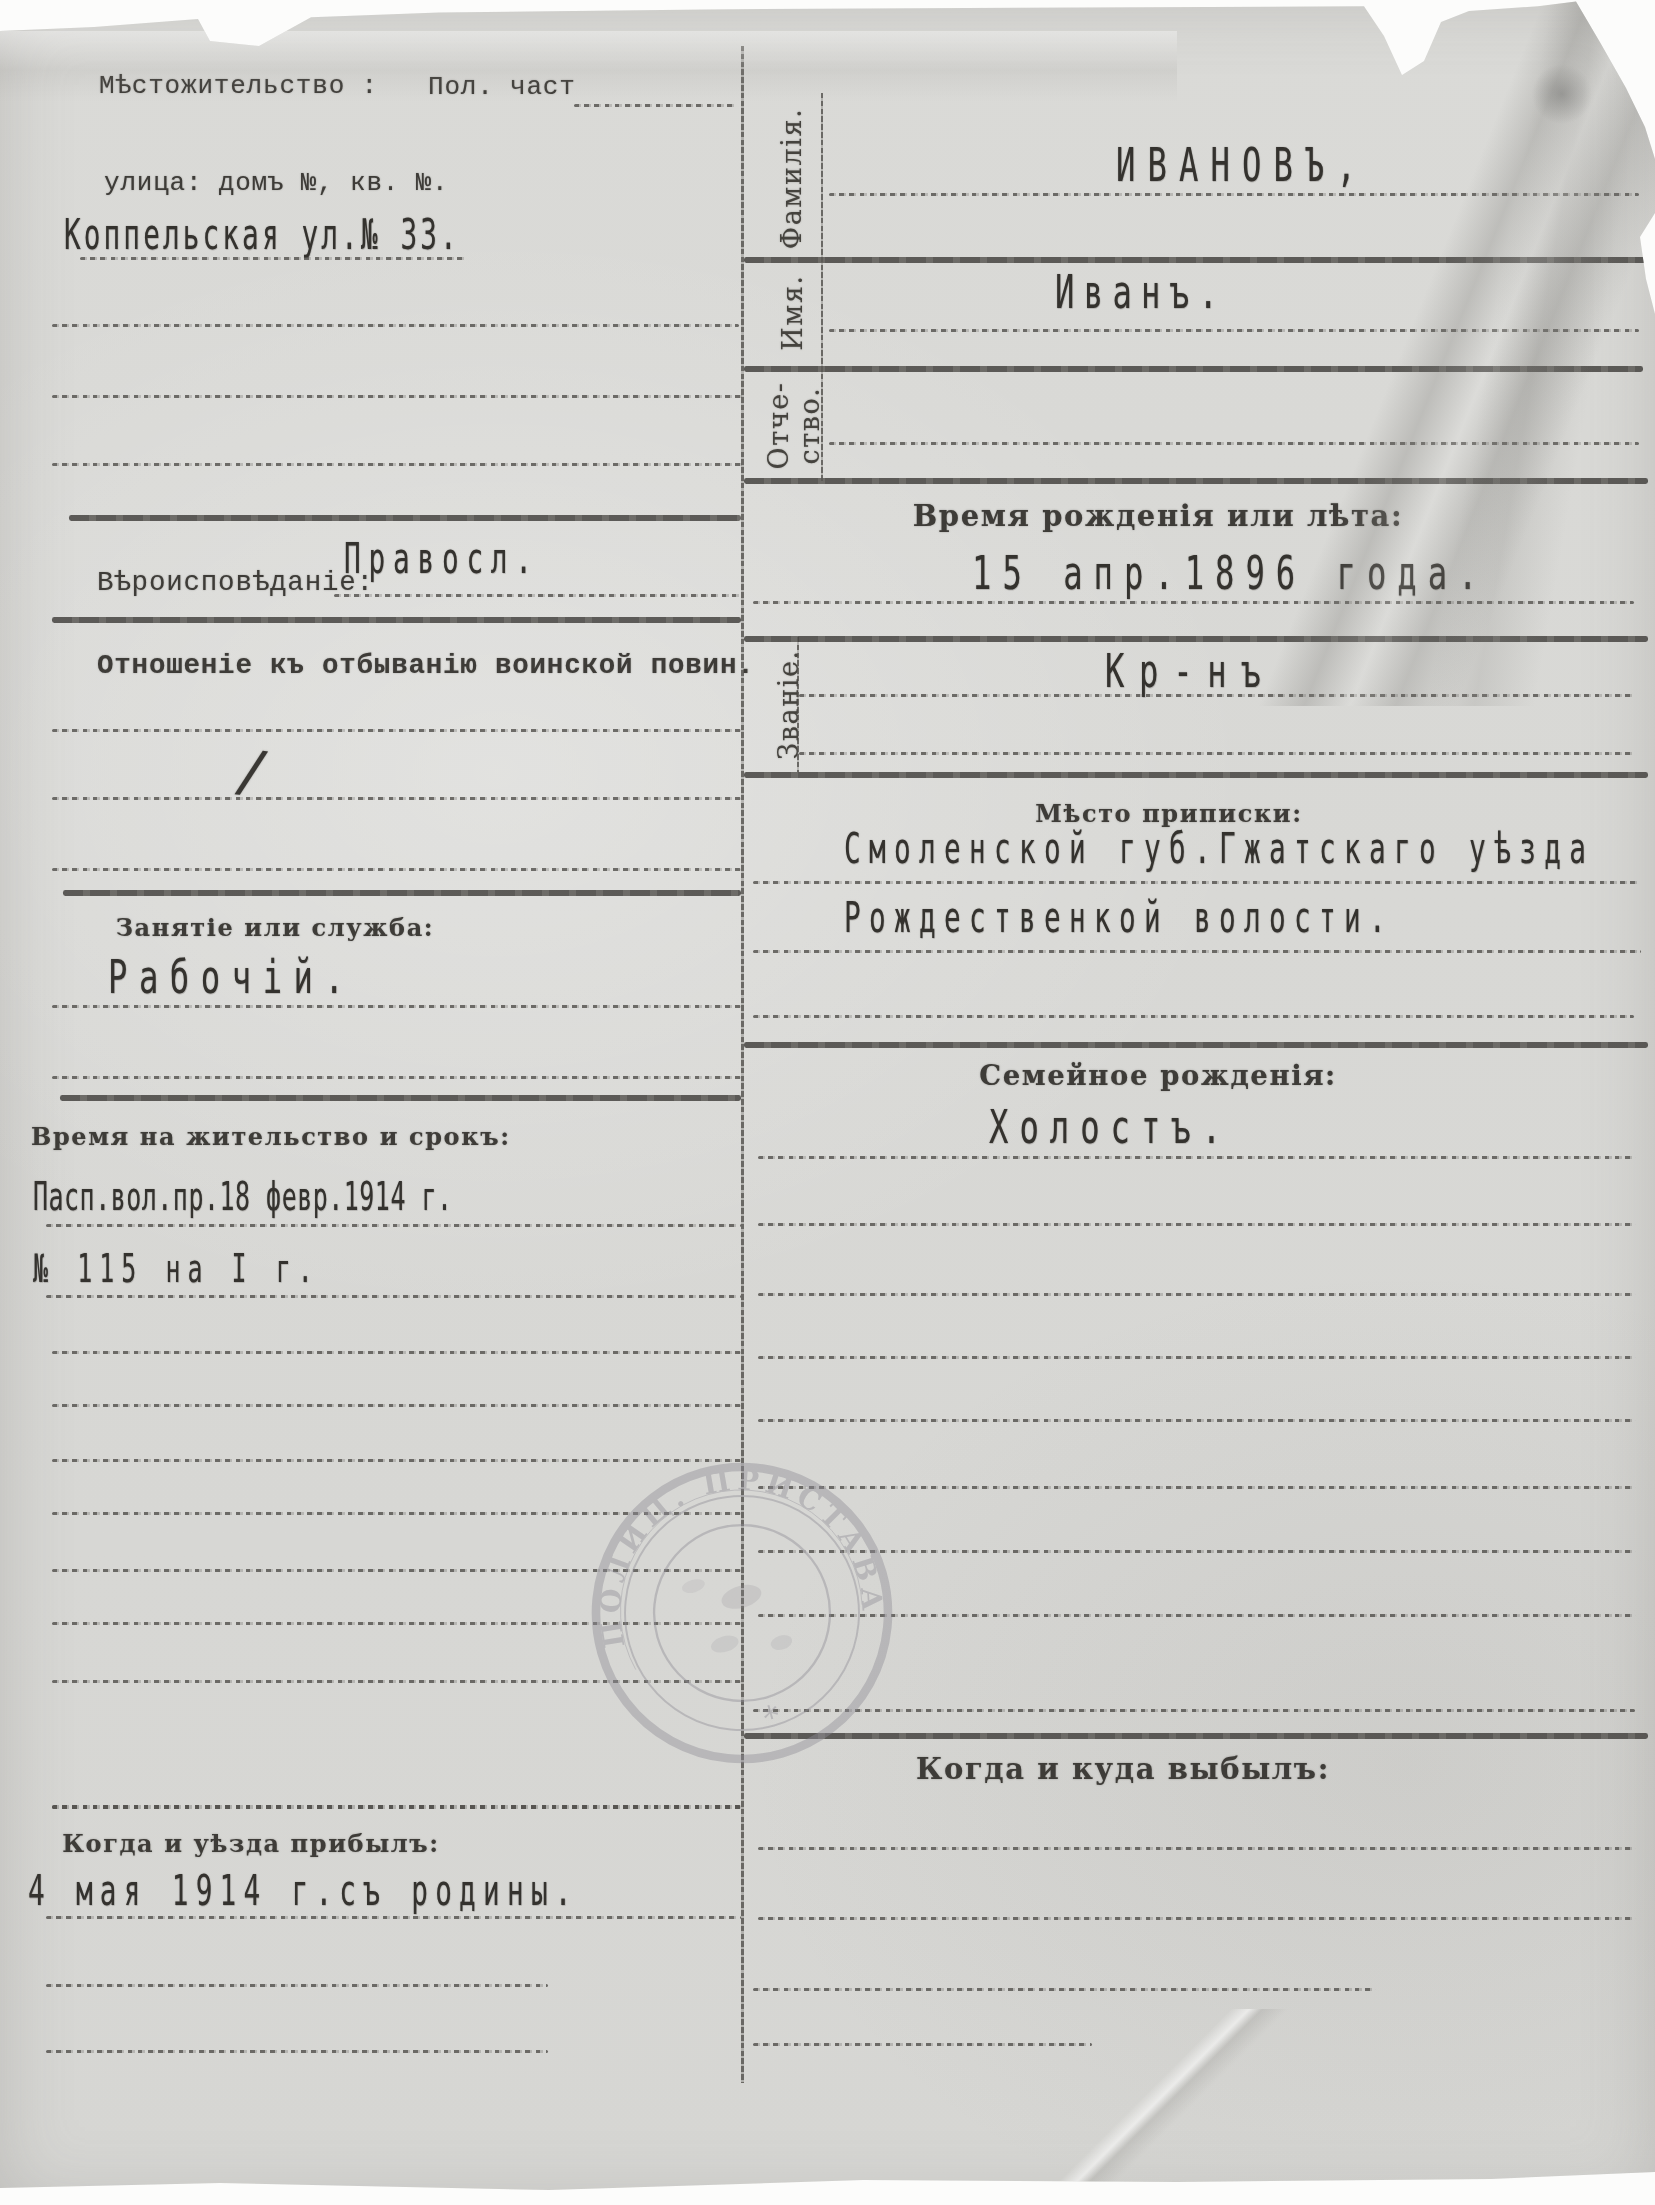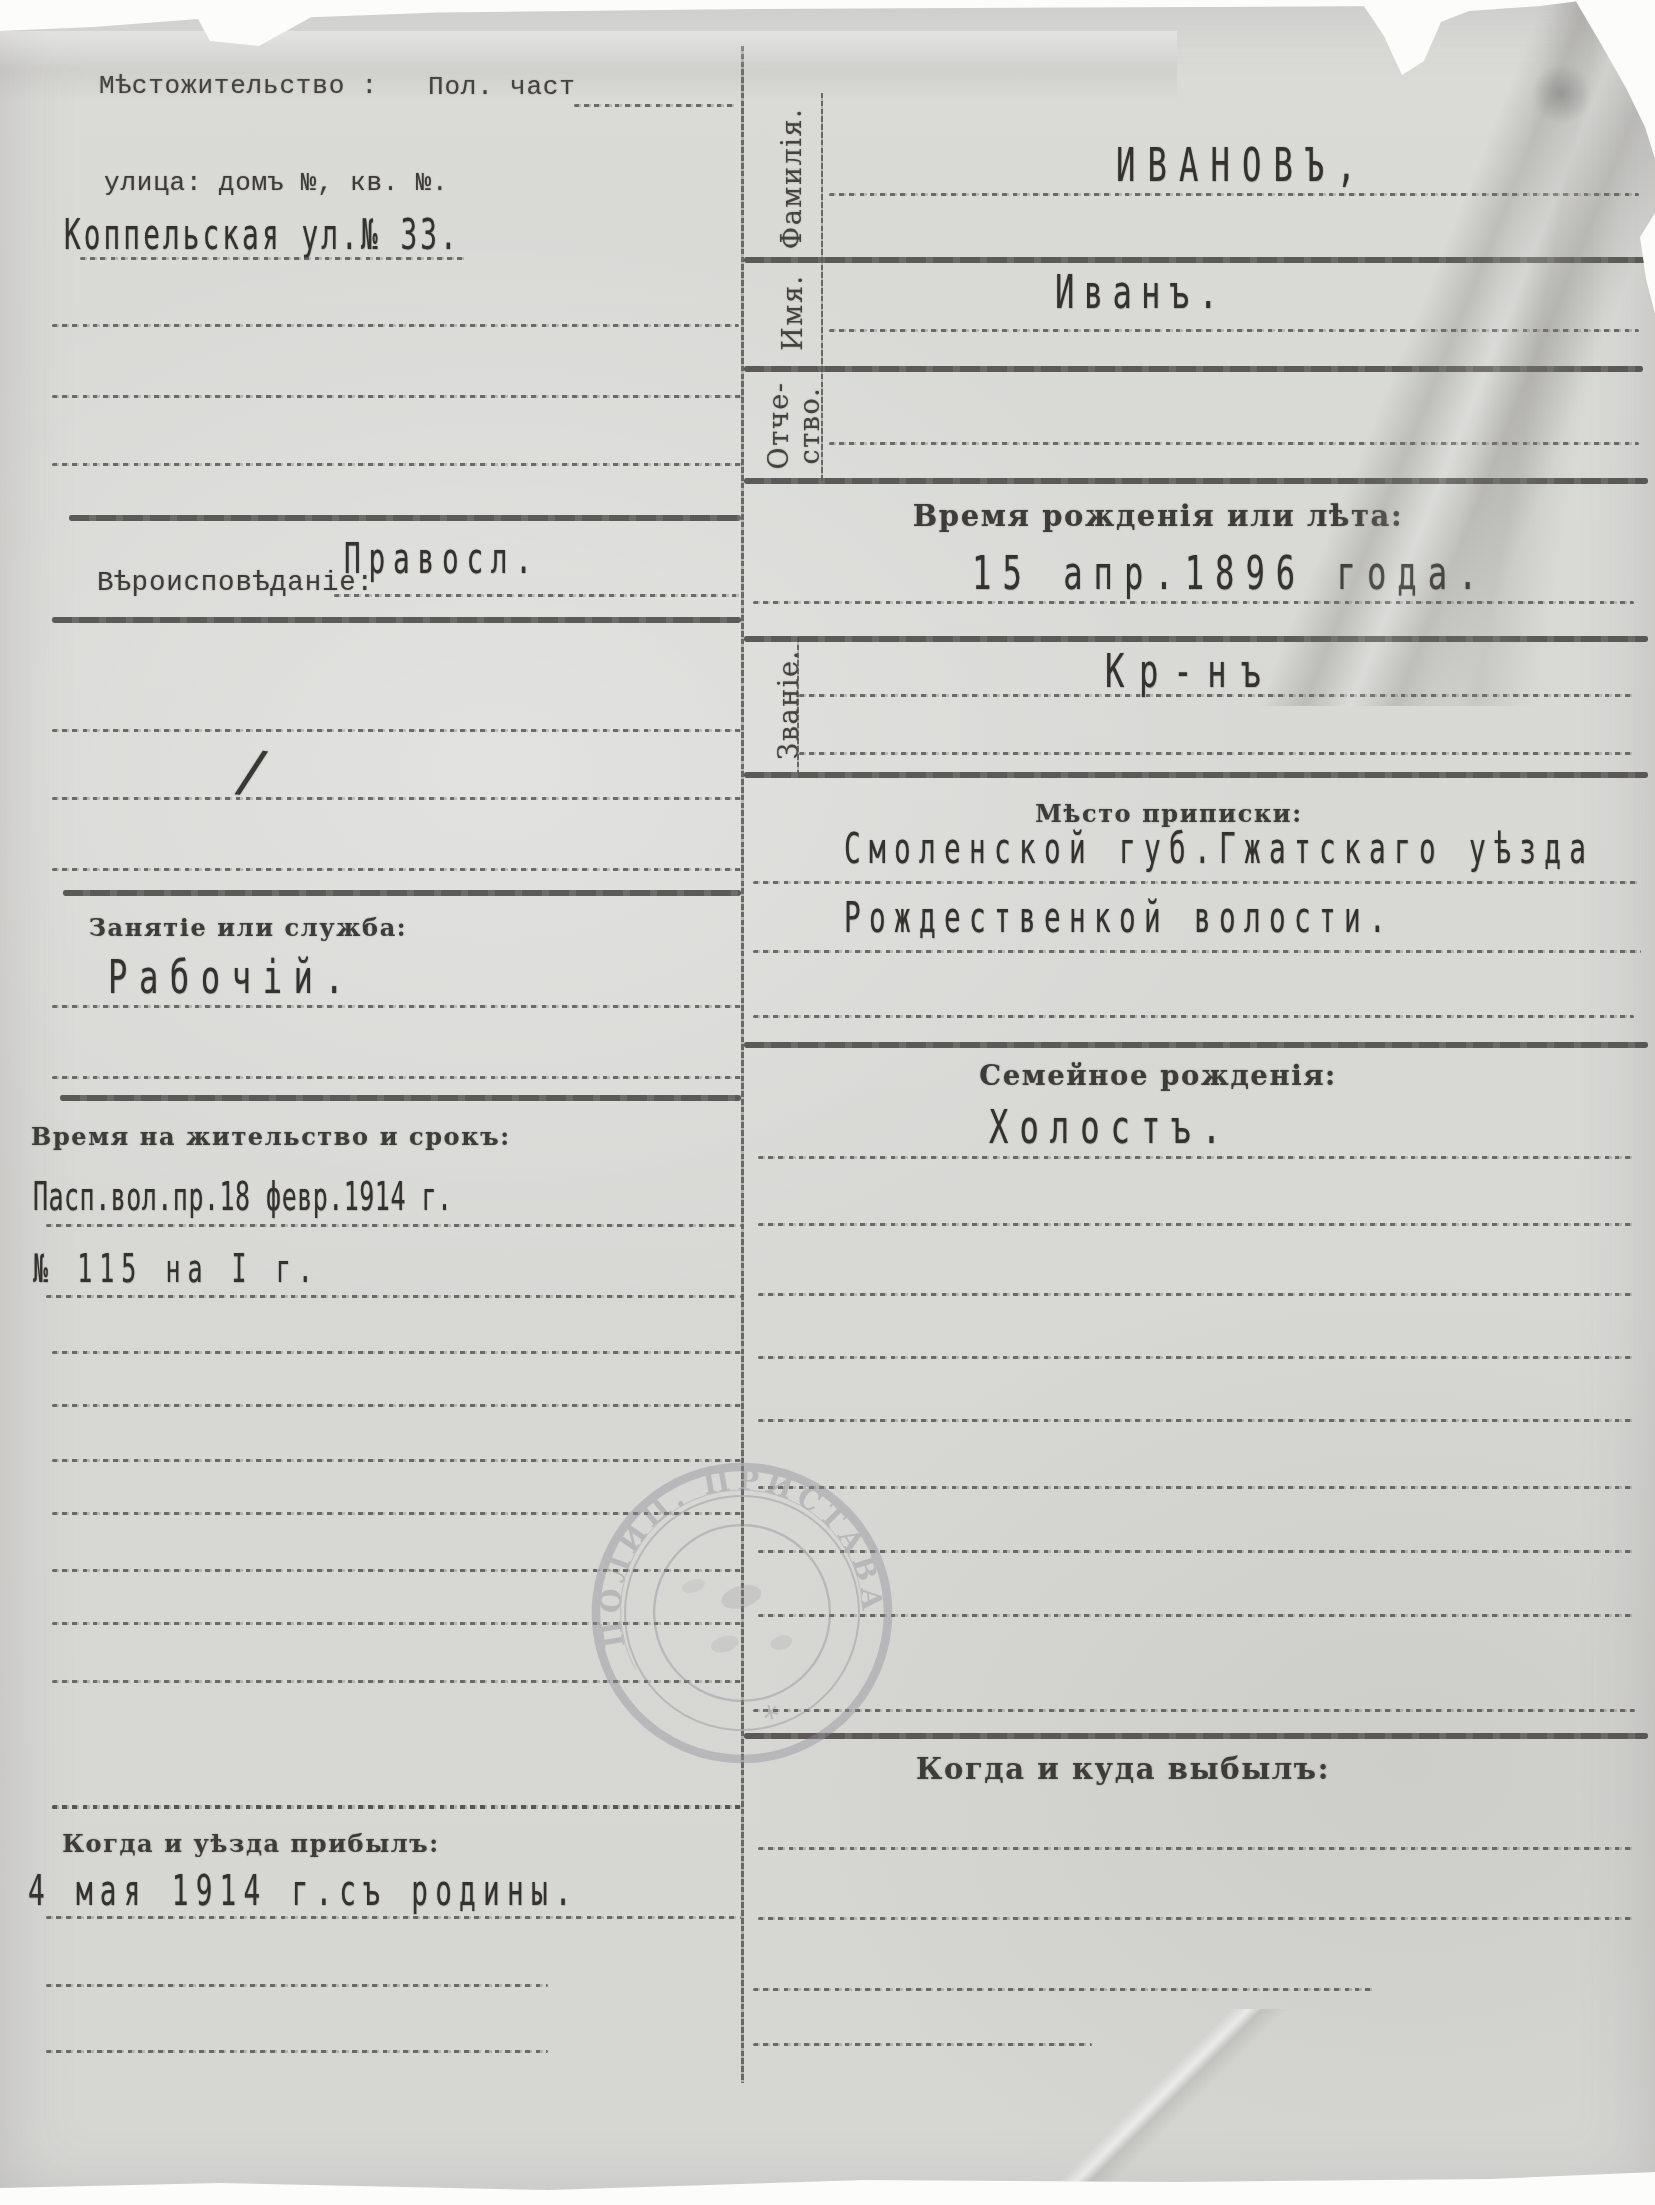--- a/index.html
+++ b/index.html
@@ -63,23 +63,24 @@
 
   <div class="lbl" style="left:99px;top:71px;font-size:26px;">Мѣстожительство :</div>
   <div class="lbl" style="left:428px;top:72px;font-size:26px;">Пол. част</div>
   <div class="lbl" style="left:104px;top:168px;font-size:26px;">улица: домъ №, кв. №.</div>
 
   <div class="typed" style="left:64px;top:210px;font-size:42px;letter-spacing:4.7px;transform:scaleX(.66);">Коппельская ул.№ 33.</div>
 
   <div class="typed" style="left:344px;top:534px;font-size:42px;letter-spacing:11.8px;transform:scaleX(.66);">Правосл.</div>
   <div class="lbl" style="left:97px;top:567px;font-size:27.5px;">Вѣроисповѣданіе:</div>
 
+  <div class="lbl" style="left:97px;top:650px;font-size:27.5px;font-weight:600;">Отношеніе къ отбыванію воинской повин.</div>
   <div class="slash" style="left:235px;top:738px;font-size:57px;">/</div>
 
-  <div class="hdr" style="left:52px;top:913px;width:392px;font-size:24px;">Занятіе или служба:</div>
+  <div class="hdr" style="left:79px;top:913px;width:392px;font-size:24px;">Занятіе или служба:</div>
   <div class="typed" style="left:108px;top:950px;font-size:46px;letter-spacing:16.5px;transform:scaleX(.7);">Рабочій.</div>
 
   <div class="hdr" style="left:31px;top:1122px;width:408px;font-size:24px;">Время на жительство и срокъ:</div>
   <div class="typed" style="left:33px;top:1174px;font-size:39px;letter-spacing:0.8px;transform:scaleX(.64);">Пасп.вол.пр.18 февр.1914 г.</div>
   <div class="typed" style="left:33px;top:1246px;font-size:39px;letter-spacing:11px;transform:scaleX(.64);">№ 115 на I г.</div>
 
   <div class="hdr" style="left:47px;top:1829px;width:408px;font-size:24px;">Когда и уѣзда прибылъ:</div>
   <div class="typed" style="left:28px;top:1866px;font-size:42px;letter-spacing:11px;transform:scaleX(.66);">4 мая 1914 г.съ родины.</div>
 
   <div class="vlabel" style="left:713px;top:162px;width:157px;height:33px;line-height:33px;font-size:27px;">Фамилія.</div>

